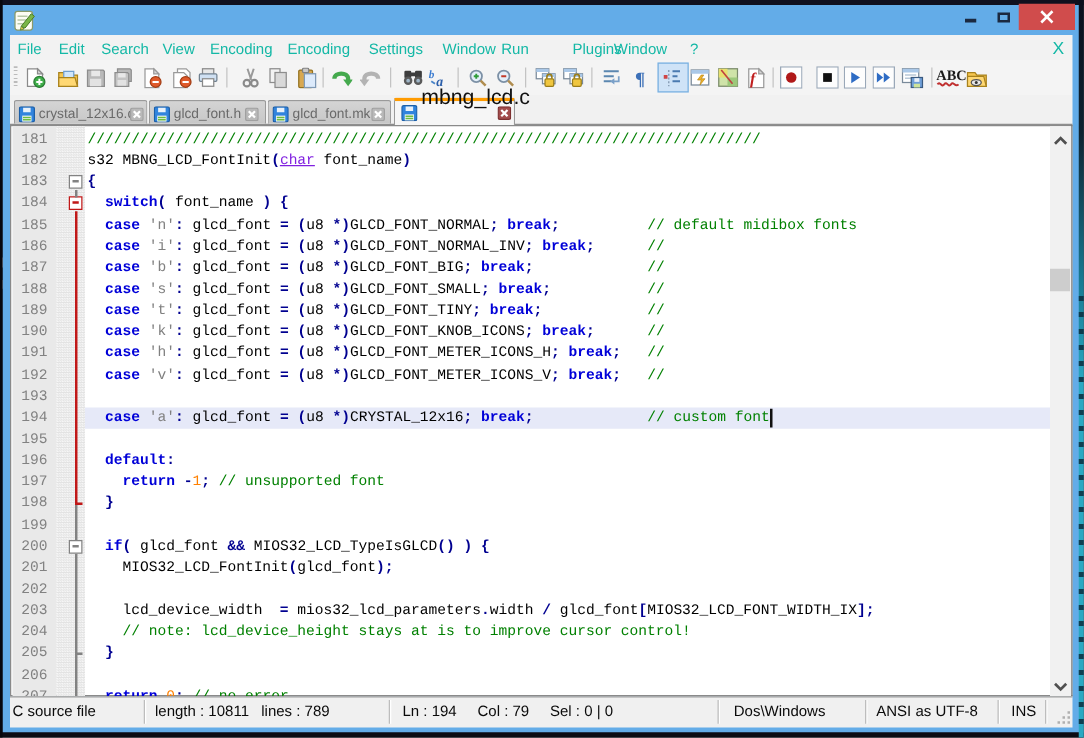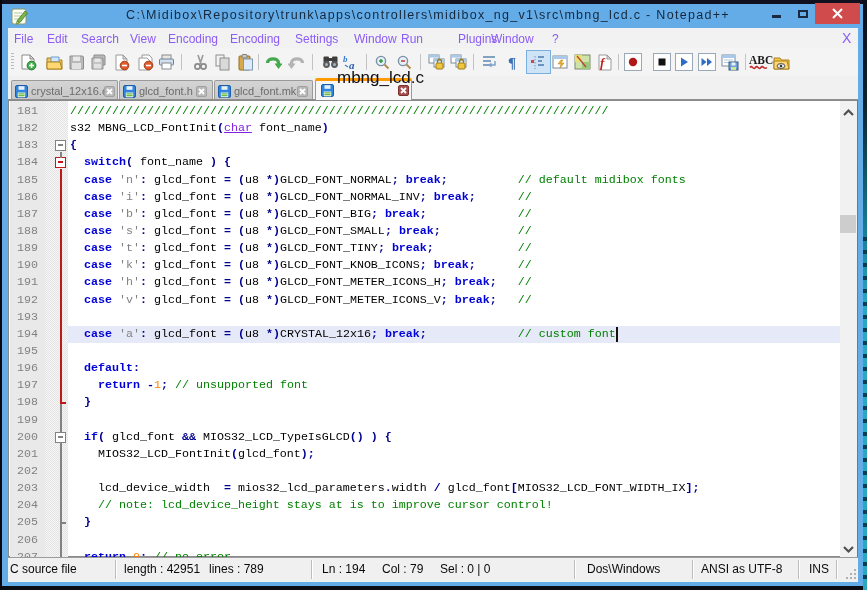--- a/index.html
+++ b/index.html
@@ -10,21 +10,21 @@
 .deskL {position:absolute;left:0;top:0;width:2px;height:590px;background:#07070d}
 .deskR {position:absolute;left:863px;top:0;width:4px;height:590px;
   background:linear-gradient(#0a0f1d 0%,#0d2330 18%,#177a92 38%,#2aa8c2 52%,#2aa8c2 100%)}
 .deskR::after {content:"";position:absolute;left:0;top:228px;width:4px;height:358px;
   background:repeating-linear-gradient(180deg,transparent 0 9px,rgba(10,45,62,.85) 9px 13px)}
 .title {position:absolute;left:2px;top:3px;width:862px;height:25px;color:#16283c;font-size:12.5px;letter-spacing:1.3px;text-align:center;line-height:25px;padding-right:10px}
 .close {position:absolute;left:815px;top:3px;width:45px;height:21px;background:#d04c4c}
 .mindash {position:absolute;left:772px;top:15px;width:9px;height:3px;background:#1b2940}
 .maxbox {position:absolute;left:798px;top:10px;width:10px;height:8px;border:2px solid #1b2940}
 .menu {position:absolute;left:8px;top:28px;width:850px;height:20px;background:#f2f2f2}
-.mi {position:absolute;top:32px;font-size:12px;color:#8b5cf6}
+.mi {position:absolute;top:32px;font-size:12px;color:#14b8a6}
 .toolbar {position:absolute;left:8px;top:48px;width:850px;height:28px;background:#f4f4f4}
 .tsep {position:absolute;top:54px;width:1px;height:16px;background:#c3c3c3}
 .tbpress {position:absolute;left:526px;top:50px;width:25px;height:24px;background:#cfe3f7;border:1px solid #7ab0e0}
 .grip {position:absolute;left:11px;top:53px;width:3px;height:18px;background:repeating-linear-gradient(180deg,#bbb 0 1px,transparent 1px 3px)}
 .tabbar {position:absolute;left:8px;top:76px;width:850px;height:24px;background:#f1f1f1;border-bottom:1px solid #8e8e8e}
 .tab {position:absolute;top:80px;height:19px;background:linear-gradient(#d4d4d4,#c7c7c7);border:1px solid #9a9a9a;border-bottom:none;border-radius:2px 2px 0 0}
 .tabt {position:absolute;top:85px;font-size:11px;color:#6a6a6a}
 .tabA {position:absolute;top:78px;height:22px;background:#f6f6f6;border:1px solid #9a9a9a;border-bottom:none;border-top:3px solid #ff9b00;border-radius:2px 2px 0 0}
 .tabtA {position:absolute;top:68px;font-size:17px;color:#111}
 .edit {position:absolute;left:8px;top:100px;width:850px;height:457px;background:#fff;border:1px solid #8a8a8a;border-right:none}
@@ -54,21 +54,20 @@
 .ssep {position:absolute;top:560px;width:1px;height:19px;background:#bdbdbd;box-shadow:1px 0 0 #fff}
 </style></head><body>
 <div class="pg">
 <div class="frame"></div>
 <div class="deskT"></div>
     <div class="abs" style="left:0;top:206px;width:2px;height:8px;background:#cfd4dd"></div>
     <div class="abs" style="left:0;top:224px;width:2px;height:7px;background:#aab2be"></div>
     <div class="deskB"></div>
     <div class="deskL"></div>
     <div class="deskR"></div>
-<div class="title">C:\Midibox\Repository\trunk\apps\controllers\midibox_ng_v1\src\mbng_lcd.c - Notepad++</div>
 <svg class="abs" style="left:11px;top:8px" width="18" height="18" viewBox="0 0 18 18">
  <rect x="1" y="1" width="14" height="15" rx="2" fill="#fdfdf4" stroke="#8a9a6a"></rect>
  <path d="M3 5h8M3 8h8M3 11h5" stroke="#b8c8a8" stroke-width="1.2"></path>
  <path d="M6 13L14 3l2.5 2L9 14.5z" fill="#7ab648" stroke="#4a7c28" stroke-width=".8"></path>
  <path d="M6 13l-.8 3 3-.8z" fill="#e8c84a" stroke="#4a7c28" stroke-width=".6"></path>
     </svg>
 <div class="mindash"></div>
     <div class="maxbox"></div>
 <div class="close"><svg width="45" height="21" viewBox="0 0 45 21">
         <path d="M18 6l9 9M27 6l-9 9" stroke="#fff" stroke-width="2"></path>
@@ -391,21 +390,21 @@
 <svg class="abs" style="left:841px;top:107px" width="15" height="12" viewBox="0 0 15 12">
       <path d="M3 8l4.5-4.5L12 8" fill="none" stroke="#505050" stroke-width="2.2"></path>
     </svg>
 <svg class="abs" style="left:841px;top:543px" width="15" height="12" viewBox="0 0 15 12">
       <path d="M3 4l4.5 4.5L12 4" fill="none" stroke="#505050" stroke-width="2.2"></path>
     </svg>
 <div class="sthumb"></div>
 <div class="redge"></div>
 <div class="status"></div>
 <span class="st" style="left:10px">C source file</span>
-<span class="st" style="left:124px">length : 42951</span>
+<span class="st" style="left:124px">length : 10811</span>
     <span class="st" style="left:209px">lines : 789</span>
 <span class="st" style="left:322px">Ln : 194</span>
     <span class="st" style="left:382px">Col : 79</span>
     <span class="st" style="left:440px">Sel : 0 | 0</span>
 <span class="st" style="left:587px">Dos\Windows</span>
 <span class="st" style="left:701px">ANSI as UTF-8</span>
 <span class="st" style="left:809px">INS</span>
 <div class="ssep" style="left:115px"></div>
     <div class="ssep" style="left:311px"></div>
 <div class="ssep" style="left:574px"></div>

